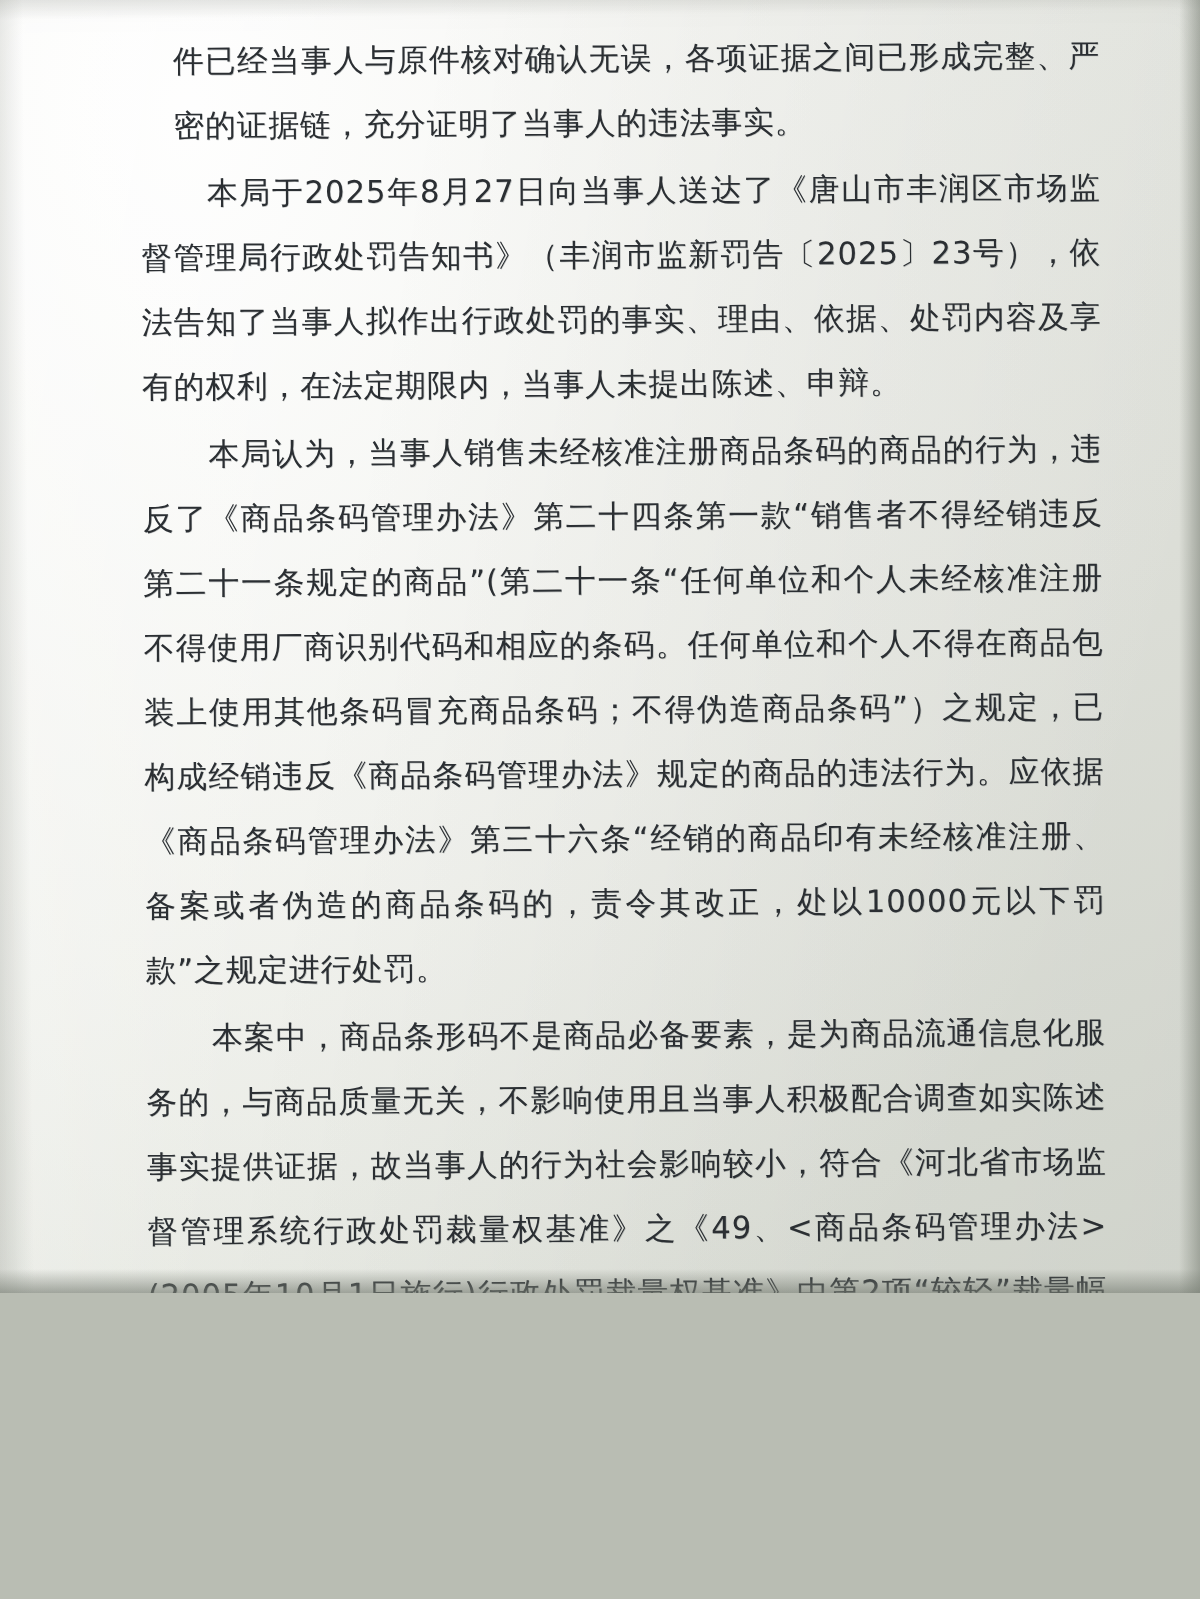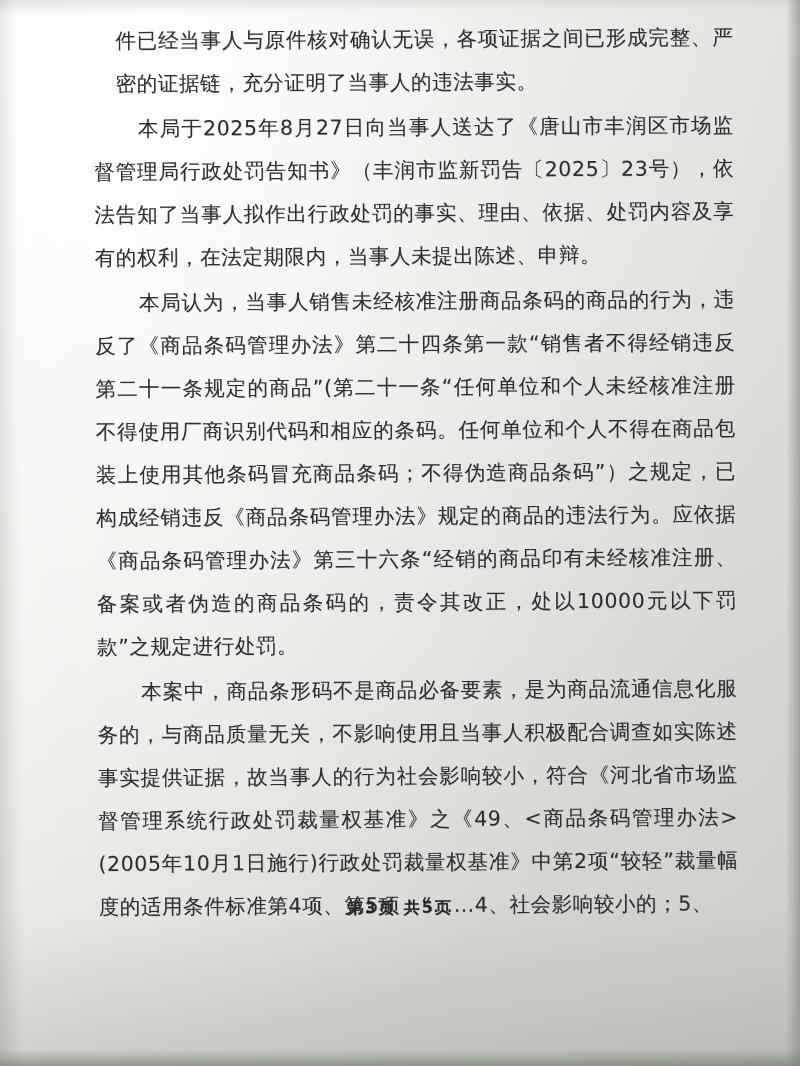--- a/index.html
+++ b/index.html
@@ -10,21 +10,21 @@
     width: 800px;
     height: 1066px;
     background: #b9bdb3;
     font-family: "Liberation Serif", serif;
     overflow: hidden;
   }
 
   .photo {
     position: relative;
     width: 800px;
-    height: 1066px;
+    height: 862px;
     background: linear-gradient(115deg, #c9ccc2 0%, #d8dad0 18%, #cfd2c8 45%, #c3c7bc 100%);
     overflow: hidden;
   }
 
   
   .paper {
     position: absolute;
     left: -26px;
     top: -16px;
     width: 856px;

